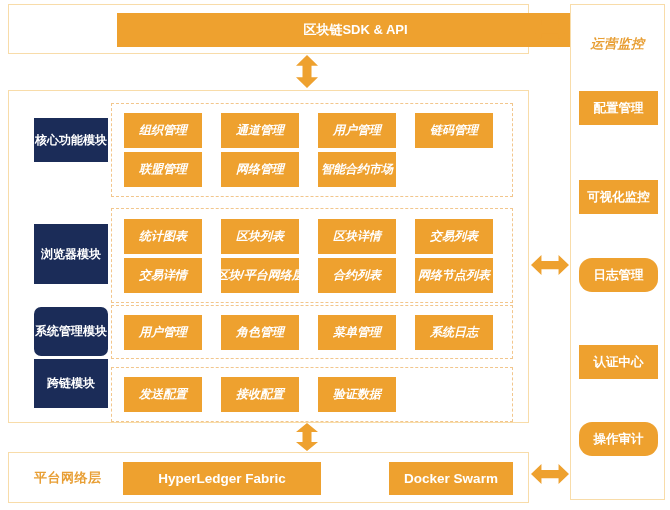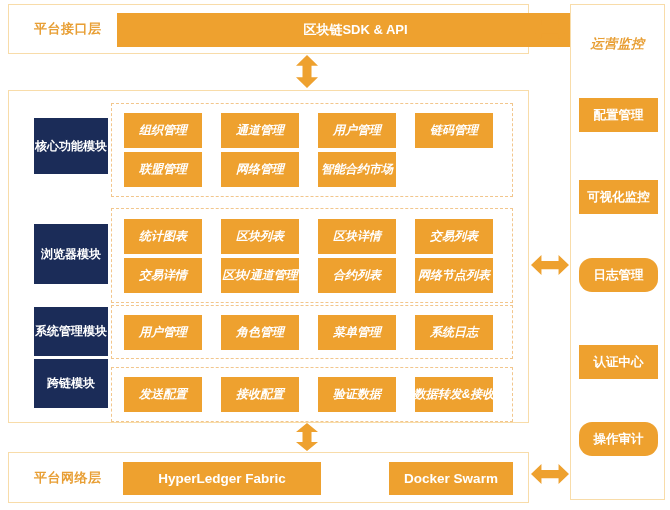--- a/index.html
+++ b/index.html
@@ -31,63 +31,62 @@
     display:flex;align-items:center;justify-content:center;white-space:nowrap;
   }
   .sdk-btn{left:108px;top:8px;width:477px;height:34px;font-size:13px;}
   .hl-btn{left:114px;top:9px;width:198px;height:33px;font-size:13.5px;}
   .ds-btn{left:332px;top:9px;width:124px;height:33px;font-size:13.5px;margin-left:48px;}
   .navy-box{
     position:absolute;left:25px;width:74px;background:var(--navy);color:#fff;
     display:flex;align-items:center;justify-content:center;font-weight:bold;font-size:12px;
     white-space:nowrap;
   }
-  .navy-1{top:27px;height:56px;}
+  .navy-1{top:27px;height:44px;}
   .navy-2{top:133px;height:60px;}
-  .navy-3{top:216px;height:49px;}
+  .navy-3{top:216px;height:49px;border-radius:7px;}
   .navy-4{top:268px;height:49px;}
   .group{
     position:absolute;left:102px;width:402px;border:1px dashed var(--dash-border);
     display:flex;flex-direction:column;justify-content:center;gap:4px;padding-left:12px;
   }
   .group-1{top:12px;height:94px;}
   .group-2{top:117px;height:95px;}
   .group-3{top:214px;height:54px;}
   .group-4{top:276px;height:55px;}
   .row{display:flex;gap:19px;font-style:italic;}
   .m-btn{
     position:static;flex:0 0 78px;width:78px;height:35px;font-size:12px;
   }
   .ops-label{
     position:absolute;left:0;top:30px;width:100%;text-align:center;
     color:var(--label-text);font-size:13px;font-weight:bold;letter-spacing:0.5px;font-style:italic;
   }
   .r-btn{left:8px;width:79px;height:34px;font-size:12.5px;}
-  .r-btn-0{top:93px;}
+  .r-btn-0{top:86px;}
   .r-btn-1{top:175px;}
   .r-btn-2{top:253px;border-radius:13px;}
   .r-btn-3{top:340px;}
   .r-btn-4{top:417px;border-radius:13px;}
   .arrow{position:absolute;}
   .arrow svg{display:block;width:100%;height:100%;}
   .arrow polygon{fill:var(--orange);}
   .v-arrow-1{left:295px;top:55px;width:24px;height:33px;}
   .v-arrow-2{left:295px;top:423px;width:24px;height:28px;}
   .h-arrow{left:531px;width:38px;height:22px;}
   .h-arrow-1{top:18px;}
   .h-arrow-2{top:254px;}
   .h-arrow-3{top:463px;}
 </style>
 </head>
 <body>
 
 <div class="canvas">
 
   <div class="panel top-panel">
-    <div class="layer-label">平台接口层</div>
     <div class="btn sdk-btn">区块链SDK &amp; API</div>
   </div>
 
   <div class="arrow v-arrow-1">
     <svg viewBox="0 0 24 34" preserveAspectRatio="none">
         <polygon points="12,0 23,11 16.5,11 16.5,23 23,23 12,34 1,23 7.5,23 7.5,11 1,11"></polygon>
       </svg>
   </div>
 
   <div class="panel middle-panel">
@@ -112,41 +111,40 @@
 
     <div class="group group-2">
       <div class="row">
         <div class="btn m-btn">统计图表</div>
         <div class="btn m-btn">区块列表</div>
         <div class="btn m-btn">区块详情</div>
         <div class="btn m-btn">交易列表</div>
       </div>
       <div class="row">
         <div class="btn m-btn">交易详情</div>
-        <div class="btn m-btn">区块/通道管理</div>
+        <div class="btn m-btn">区块/平台网络层</div>
         <div class="btn m-btn">合约列表</div>
         <div class="btn m-btn">网络节点列表</div>
       </div>
     </div>
 
     <div class="group group-3">
       <div class="row">
         <div class="btn m-btn">用户管理</div>
         <div class="btn m-btn">角色管理</div>
         <div class="btn m-btn">菜单管理</div>
         <div class="btn m-btn">系统日志</div>
       </div>
     </div>
 
     <div class="group group-4">
       <div class="row">
         <div class="btn m-btn">发送配置</div>
         <div class="btn m-btn">接收配置</div>
         <div class="btn m-btn">验证数据</div>
-        <div class="btn m-btn">数据转发&amp;接收</div>
       </div>
     </div>
   </div>
 
   <div class="arrow v-arrow-2">
     <svg viewBox="0 0 24 34" preserveAspectRatio="none">
         <polygon points="12,0 23,11 16.5,11 16.5,23 23,23 12,34 1,23 7.5,23 7.5,11 1,11"></polygon>
       </svg>
   </div>
 

